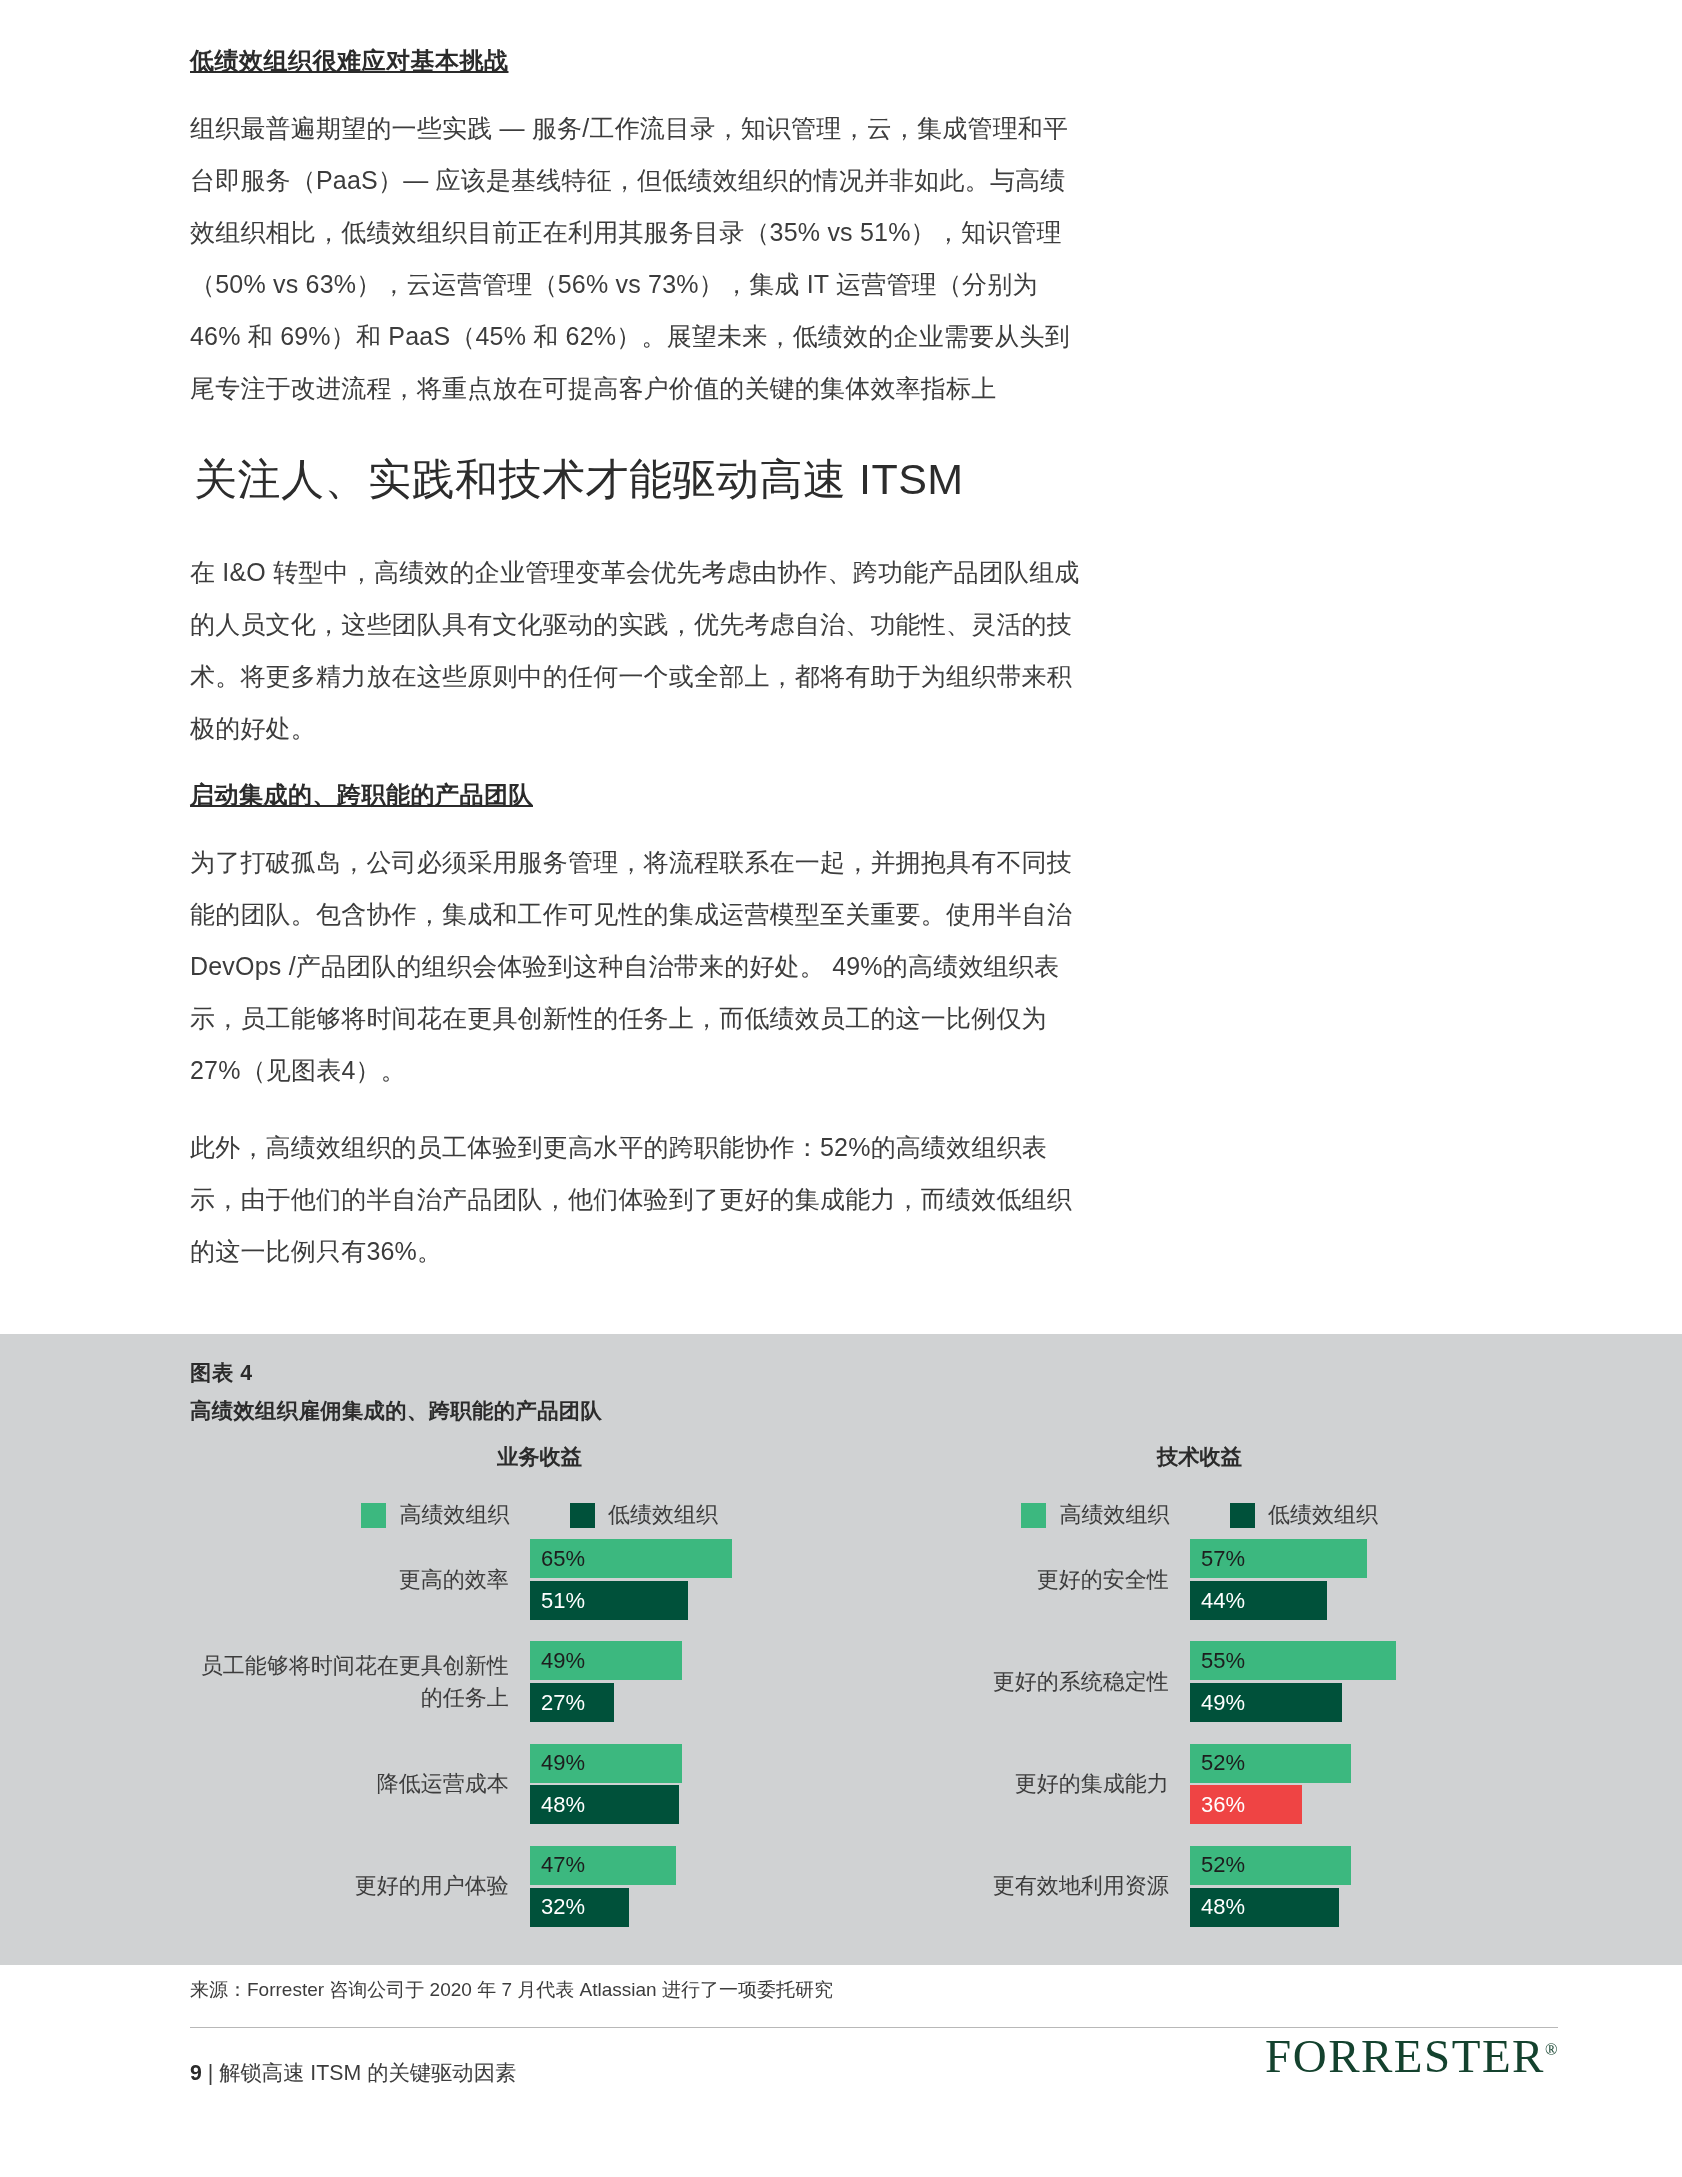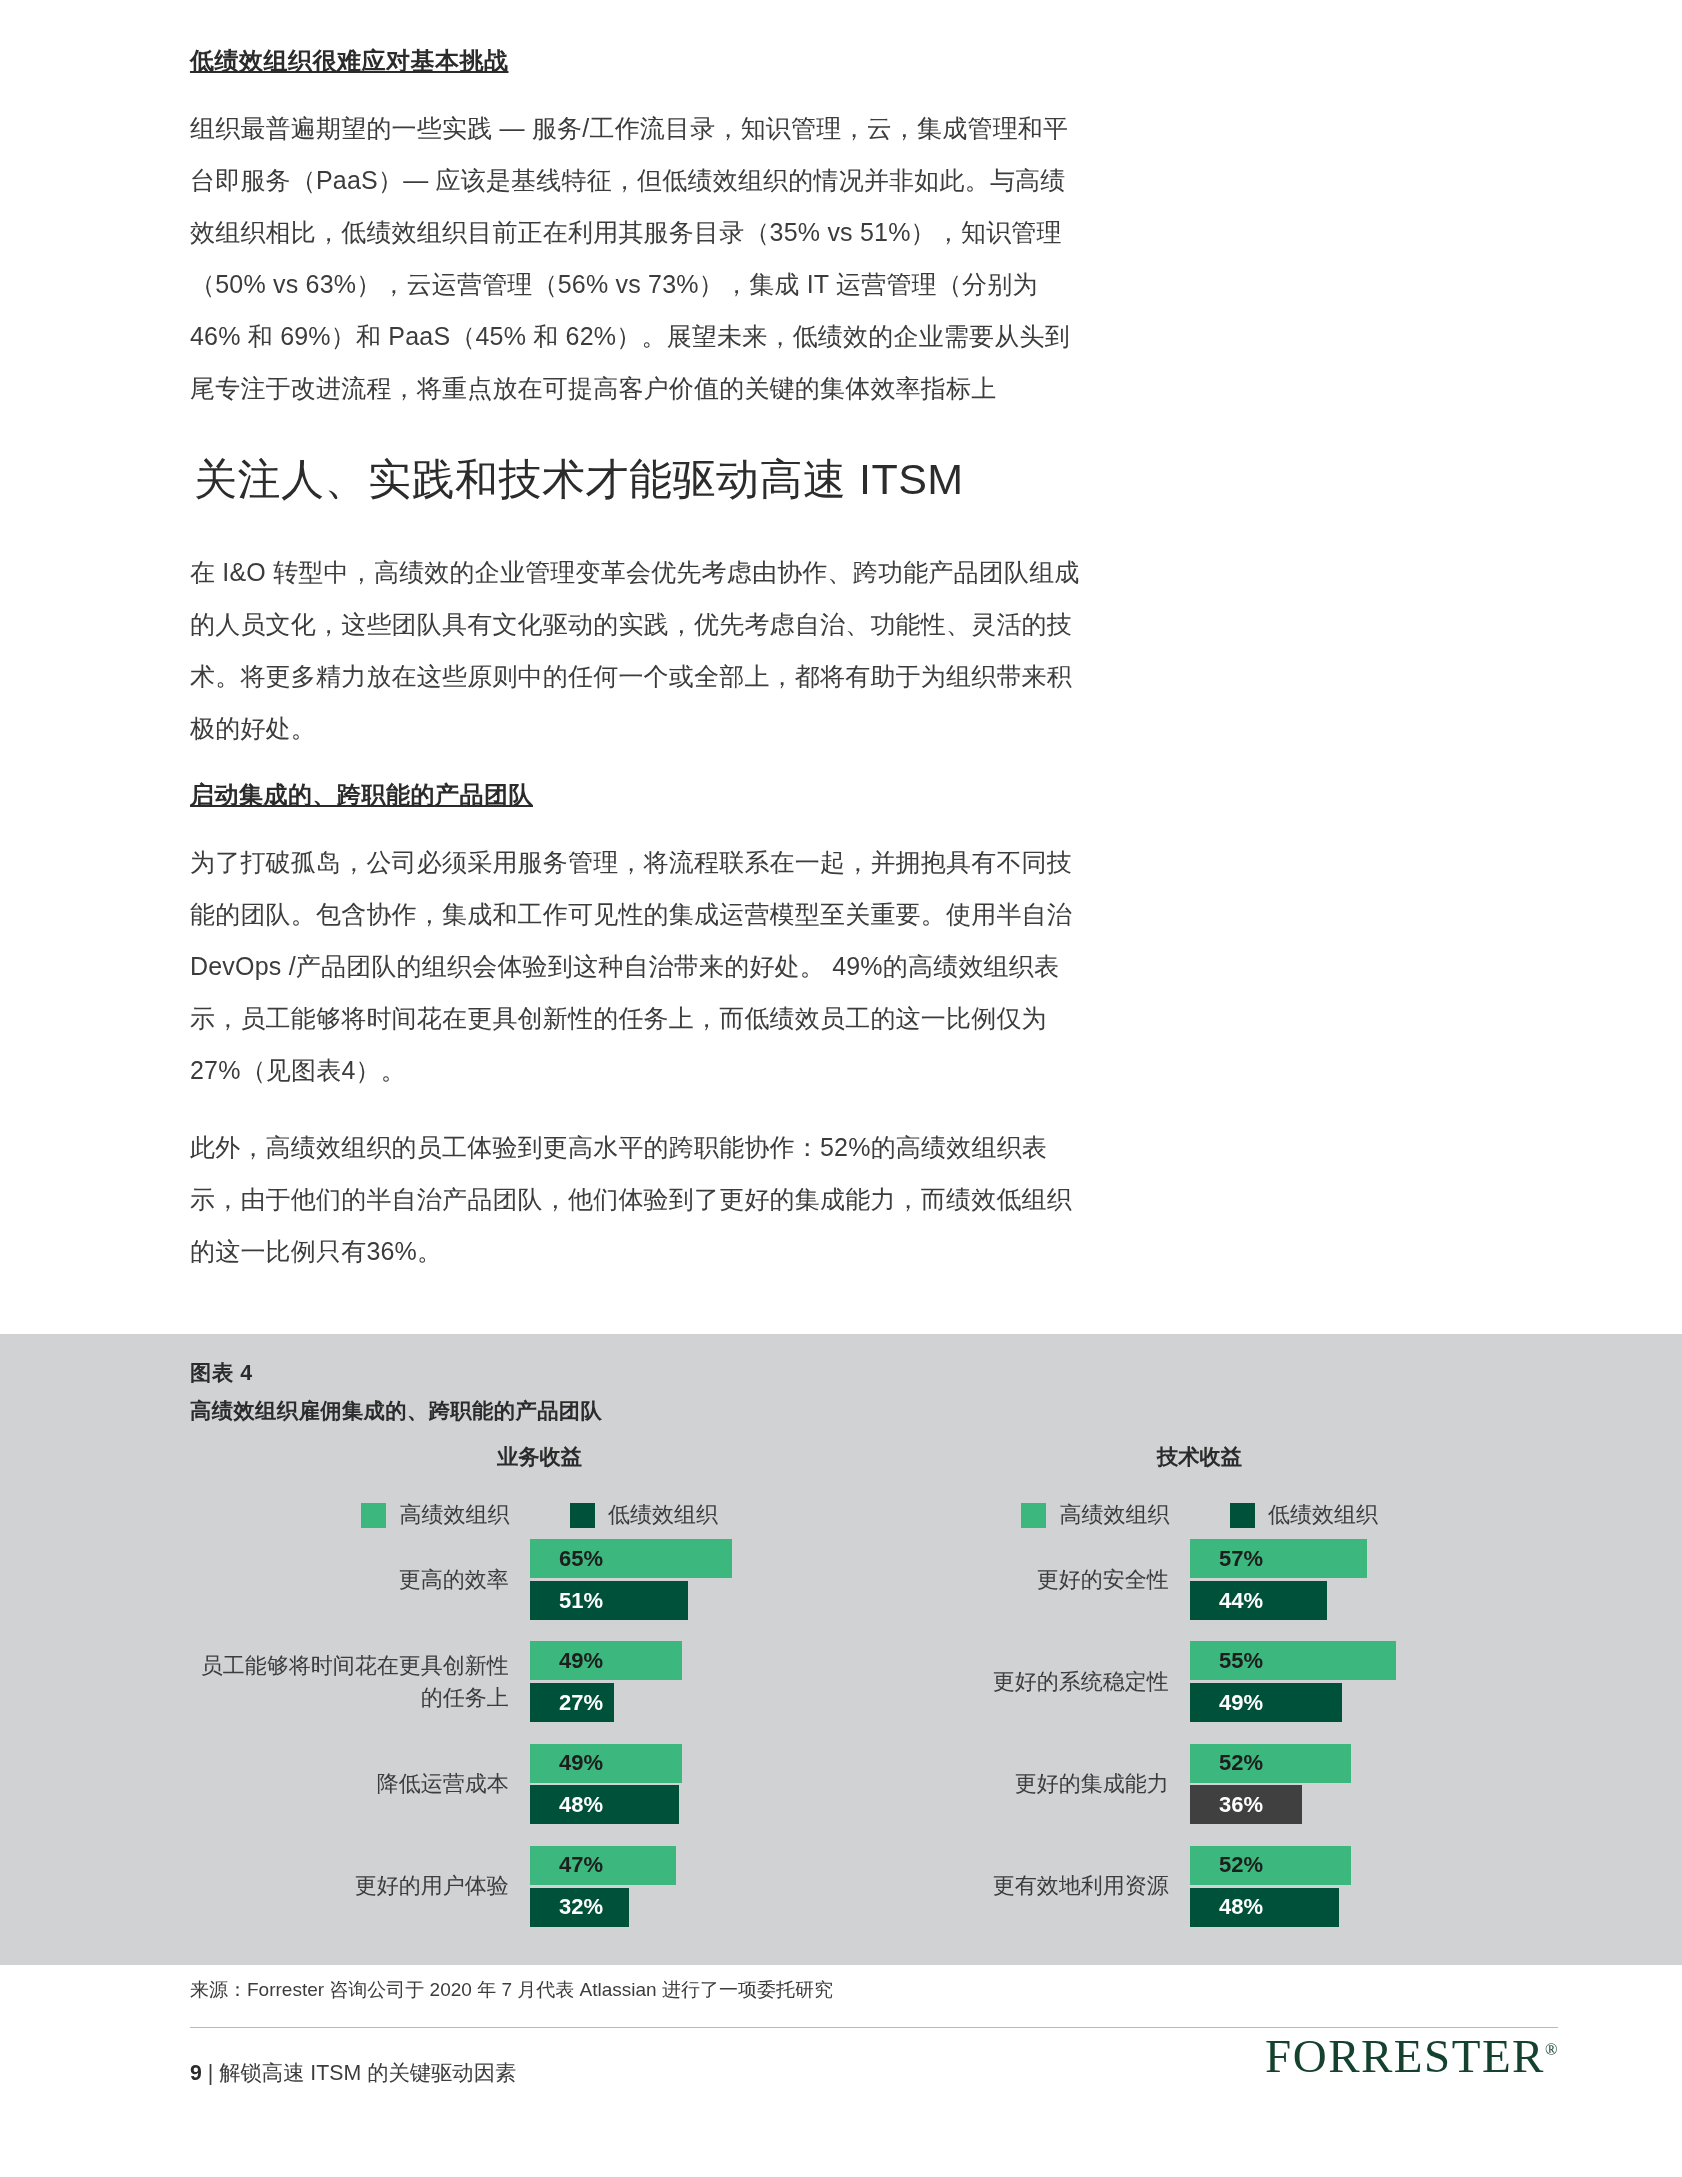--- a/index.html
+++ b/index.html
@@ -141,22 +141,22 @@
     position: relative;
   }
   .bar + .bar { margin-top: 2.9px; }
   .bar-fill {
     height: 39px;
     display: flex;
     align-items: center;
   }
   .bar-value {
     font-size: 22px;
-    font-weight: bold;
-    padding-left: 29px;
+    font-weight: normal;
+    padding-left: 11px;
     white-space: nowrap;
   }
   .bar-high .bar-value { color: #1d1d1d; }
   .bar-low .bar-value { color: #ffffff; }
   .source {
     margin-top: 27px;
     font-size: 19px;
     line-height: 29px;
     color: #3c3c3c;
   }
@@ -352,21 +352,21 @@
               </div>
               <div class="bar-group">
                 <div class="bar-cat">更好的集成能力</div>
                 <div class="bar-stack">
                   <div class="bar bar-high">
                     <div class="bar-fill" style="background: rgb(60, 184, 127); width: 161px;">
                       <span class="bar-value">52%</span>
                     </div>
                   </div>
                   <div class="bar bar-low">
-                    <div class="bar-fill" style="background: #404040; width: 112px;">
+                    <div class="bar-fill" style="background: #ef4444; width: 112px;">
                       <span class="bar-value">36%</span>
                     </div>
                   </div>
                 </div>
               </div>
               <div class="bar-group">
                 <div class="bar-cat">更有效地利用资源</div>
                 <div class="bar-stack">
                   <div class="bar bar-high">
                     <div class="bar-fill" style="background: rgb(60, 184, 127); width: 161px;">

